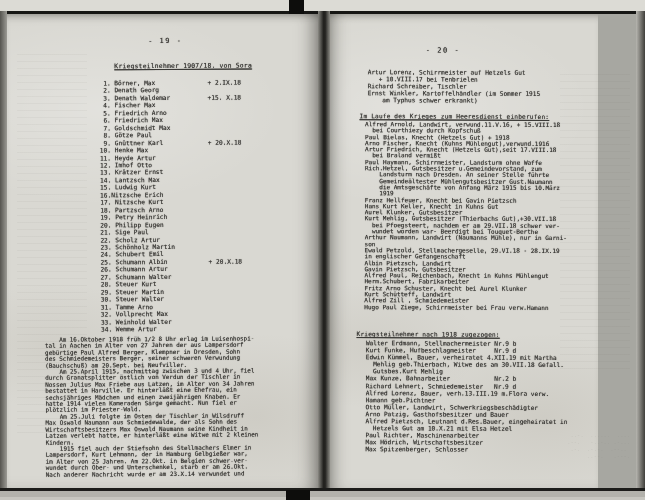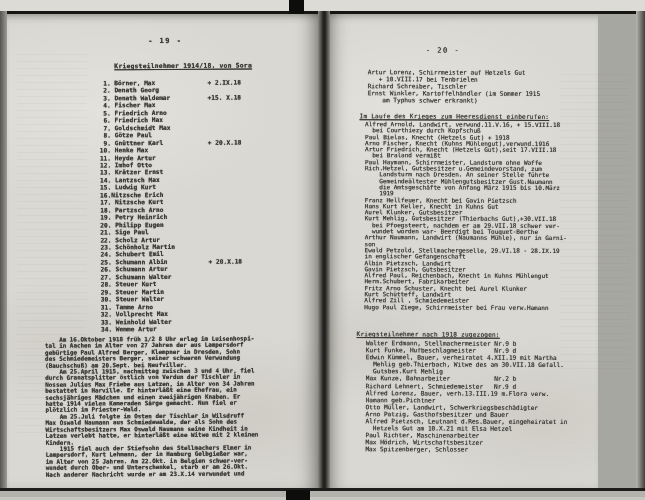--- a/index.html
+++ b/index.html
@@ -22,21 +22,21 @@
     background:linear-gradient(90deg,#b7b6b0,#403f3b);}
   
   .page{position:absolute;top:14px;height:474px;
     background:
       radial-gradient(260px 140px at 30% 20%,rgba(255,255,255,0.25),rgba(255,255,255,0) 70%),
       radial-gradient(200px 120px at 80% 85%,rgba(110,100,80,0.10),rgba(0,0,0,0) 70%),
       radial-gradient(160px 90px at 15% 70%,rgba(110,100,80,0.08),rgba(0,0,0,0) 70%),
       #d9d8d2;
   }
   .page-left{left:7px;width:311px;
-    box-shadow:inset -14px 0 18px -10px rgba(40,38,34,0.55), inset 0 6px 8px -6px rgba(40,38,34,0.5);font-weight:bold;}
+    box-shadow:inset -14px 0 18px -10px rgba(40,38,34,0.55), inset 0 6px 8px -6px rgba(40,38,34,0.5);}
   .page-right{left:330px;width:268px;
     box-shadow:inset 12px 0 16px -10px rgba(40,38,34,0.5), inset 0 6px 8px -6px rgba(40,38,34,0.45);}
   .gutter{position:absolute;left:318px;top:11px;width:12px;height:479px;
     background:linear-gradient(90deg,#8a8983,#23221f 45%,#23221f 60%,#8a8983);}
   
   .ink{color:#3a3936;text-shadow:0 0 0.7px rgba(45,44,40,0.85);}
   .tline{white-space:pre;}
   .pagenum{position:absolute;font-size:7px;letter-spacing:1.5px;}
   .heading{position:absolute;font-size:6.4px;text-decoration:underline;letter-spacing:0.2px;}
   .roster{position:absolute;font-size:6.2px;line-height:7.45px;}
@@ -59,21 +59,21 @@
 
 <div class="scan">
 
   <div class="top-strip"></div>
   <div class="edge-line-top"></div>
   <div class="tab-top"></div>
 
   <div class="page page-left">
     <div class="tilt-l">
       <div class="pagenum ink" style="left:141px;top:24px;position:absolute;">- 19 -</div>
-      <div class="heading ink" style="left:107px;top:49px;">Kriegsteilnehmer 1914/18. von Sora</div>
+      <div class="heading ink" style="left:107px;top:49px;">Kriegsteilnehmer 1907/18. von Sora</div>
       <div class="roster ink" style="left:92px;top:66px;">
           <div class="tline"> 1. Börner, Max              + 2.IX.18</div>
           <div class="tline"> 2. Denath Georg</div>
           <div class="tline"> 3. Denath Waldemar          +15. X.18</div>
           <div class="tline"> 4. Fischer Max</div>
           <div class="tline"> 5. Friedrich Arno</div>
           <div class="tline"> 6. Friedrich Max</div>
           <div class="tline"> 7. Goldschmidt Max</div>
           <div class="tline"> 8. Götze Paul</div>
           <div class="tline"> 9. Gnüttner Karl            + 20.X.18</div>

